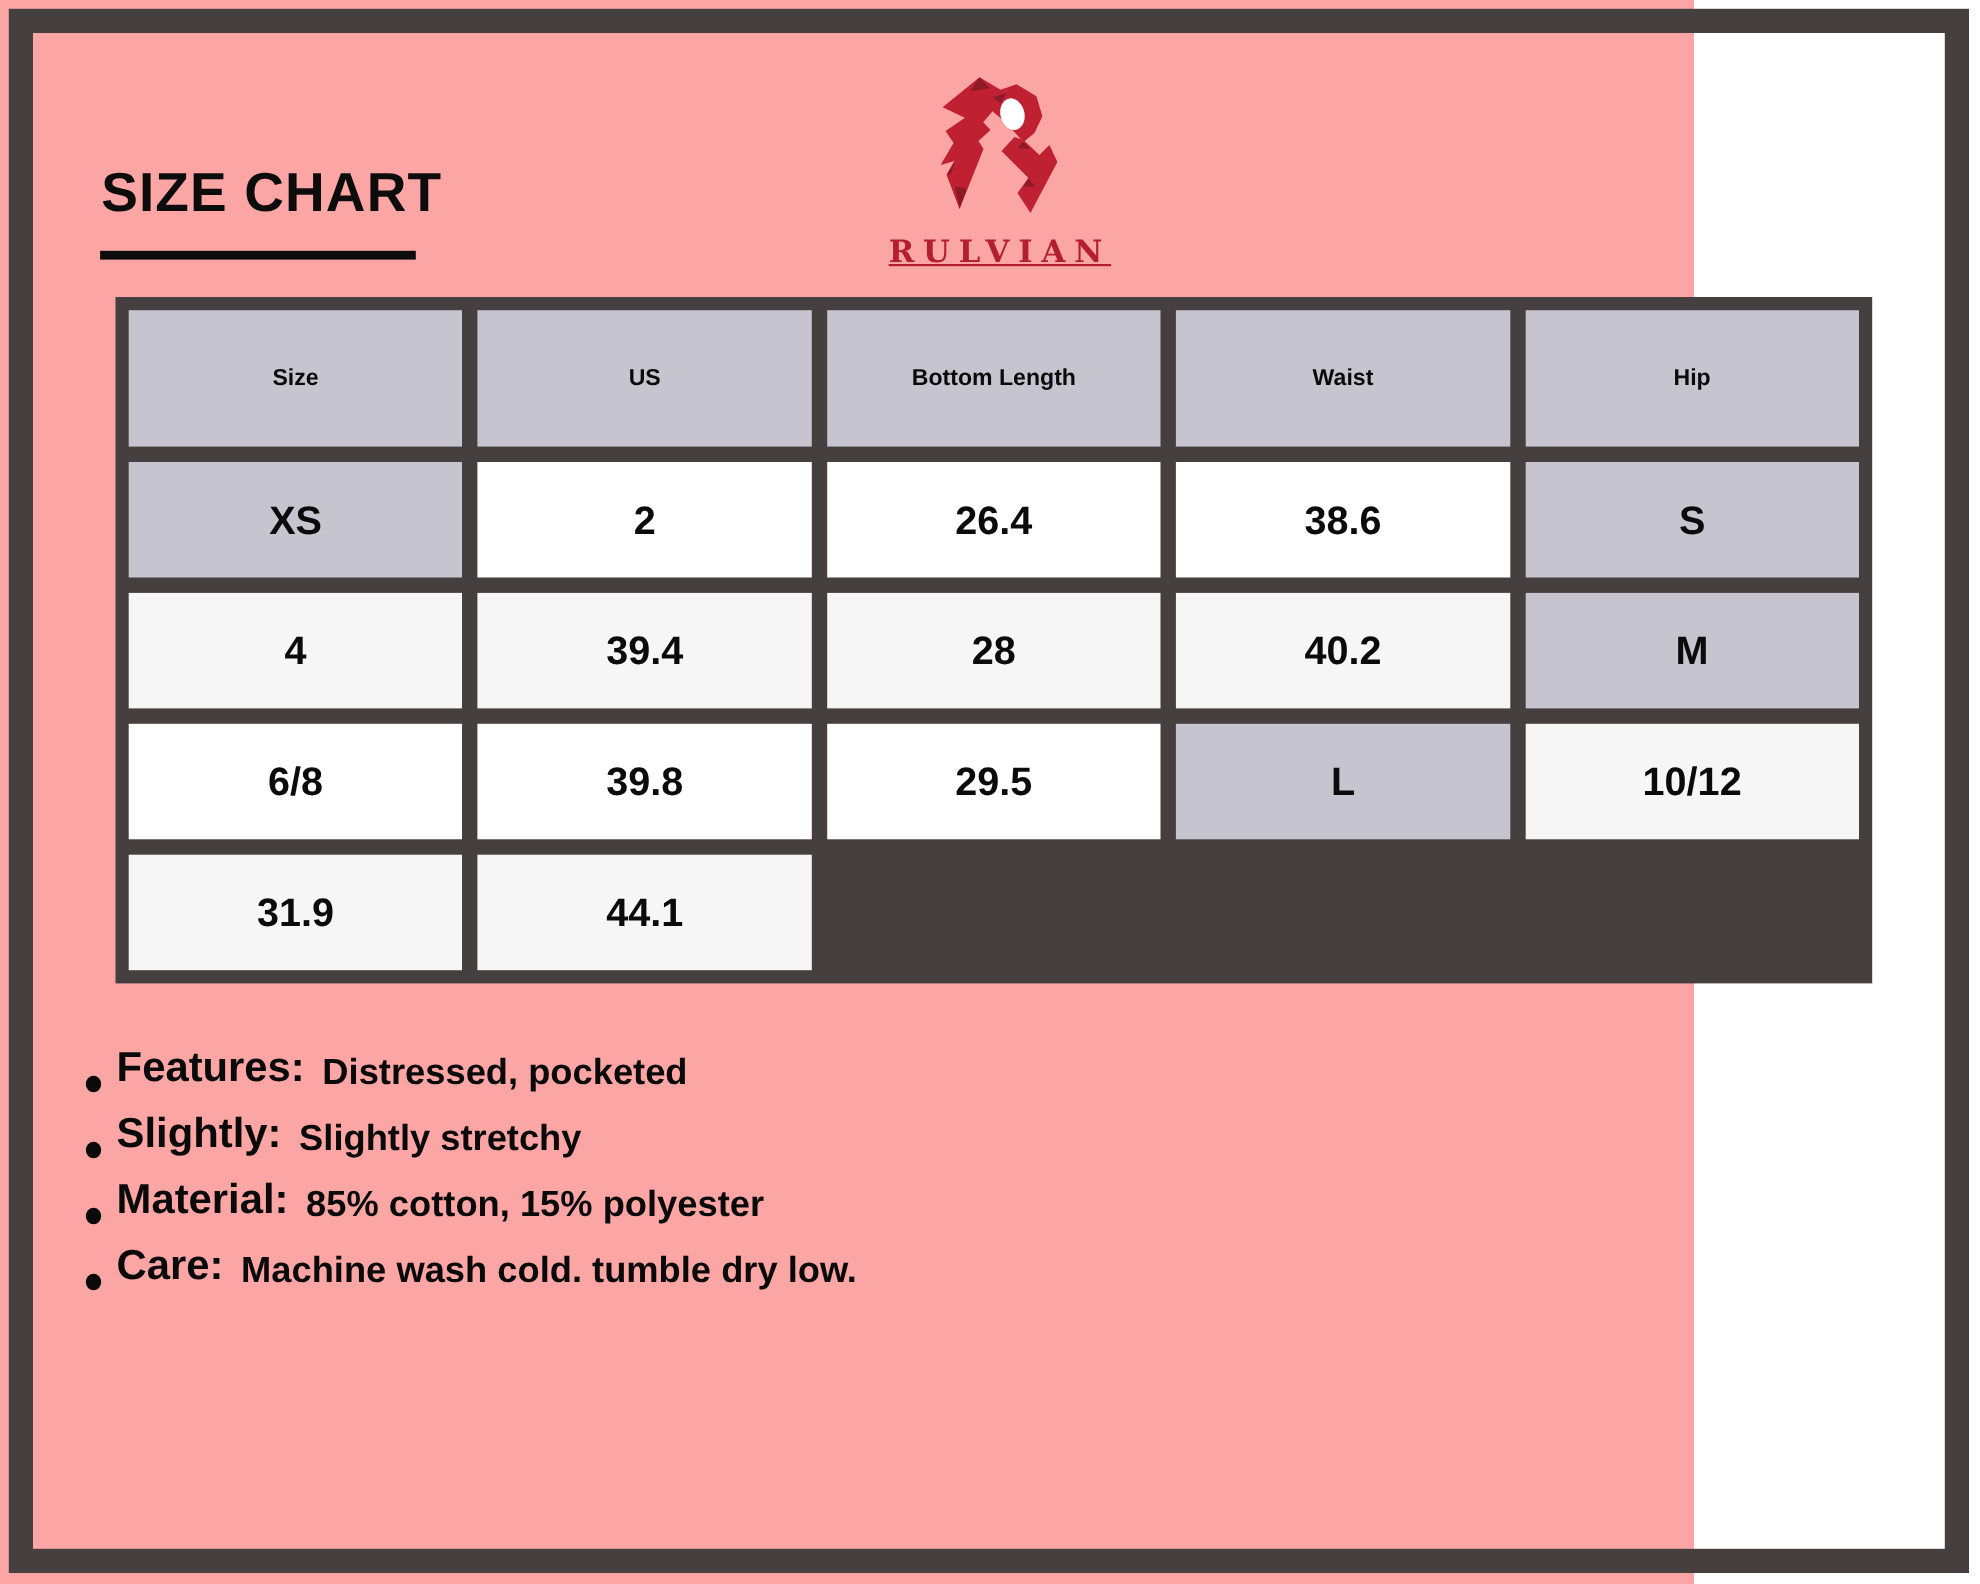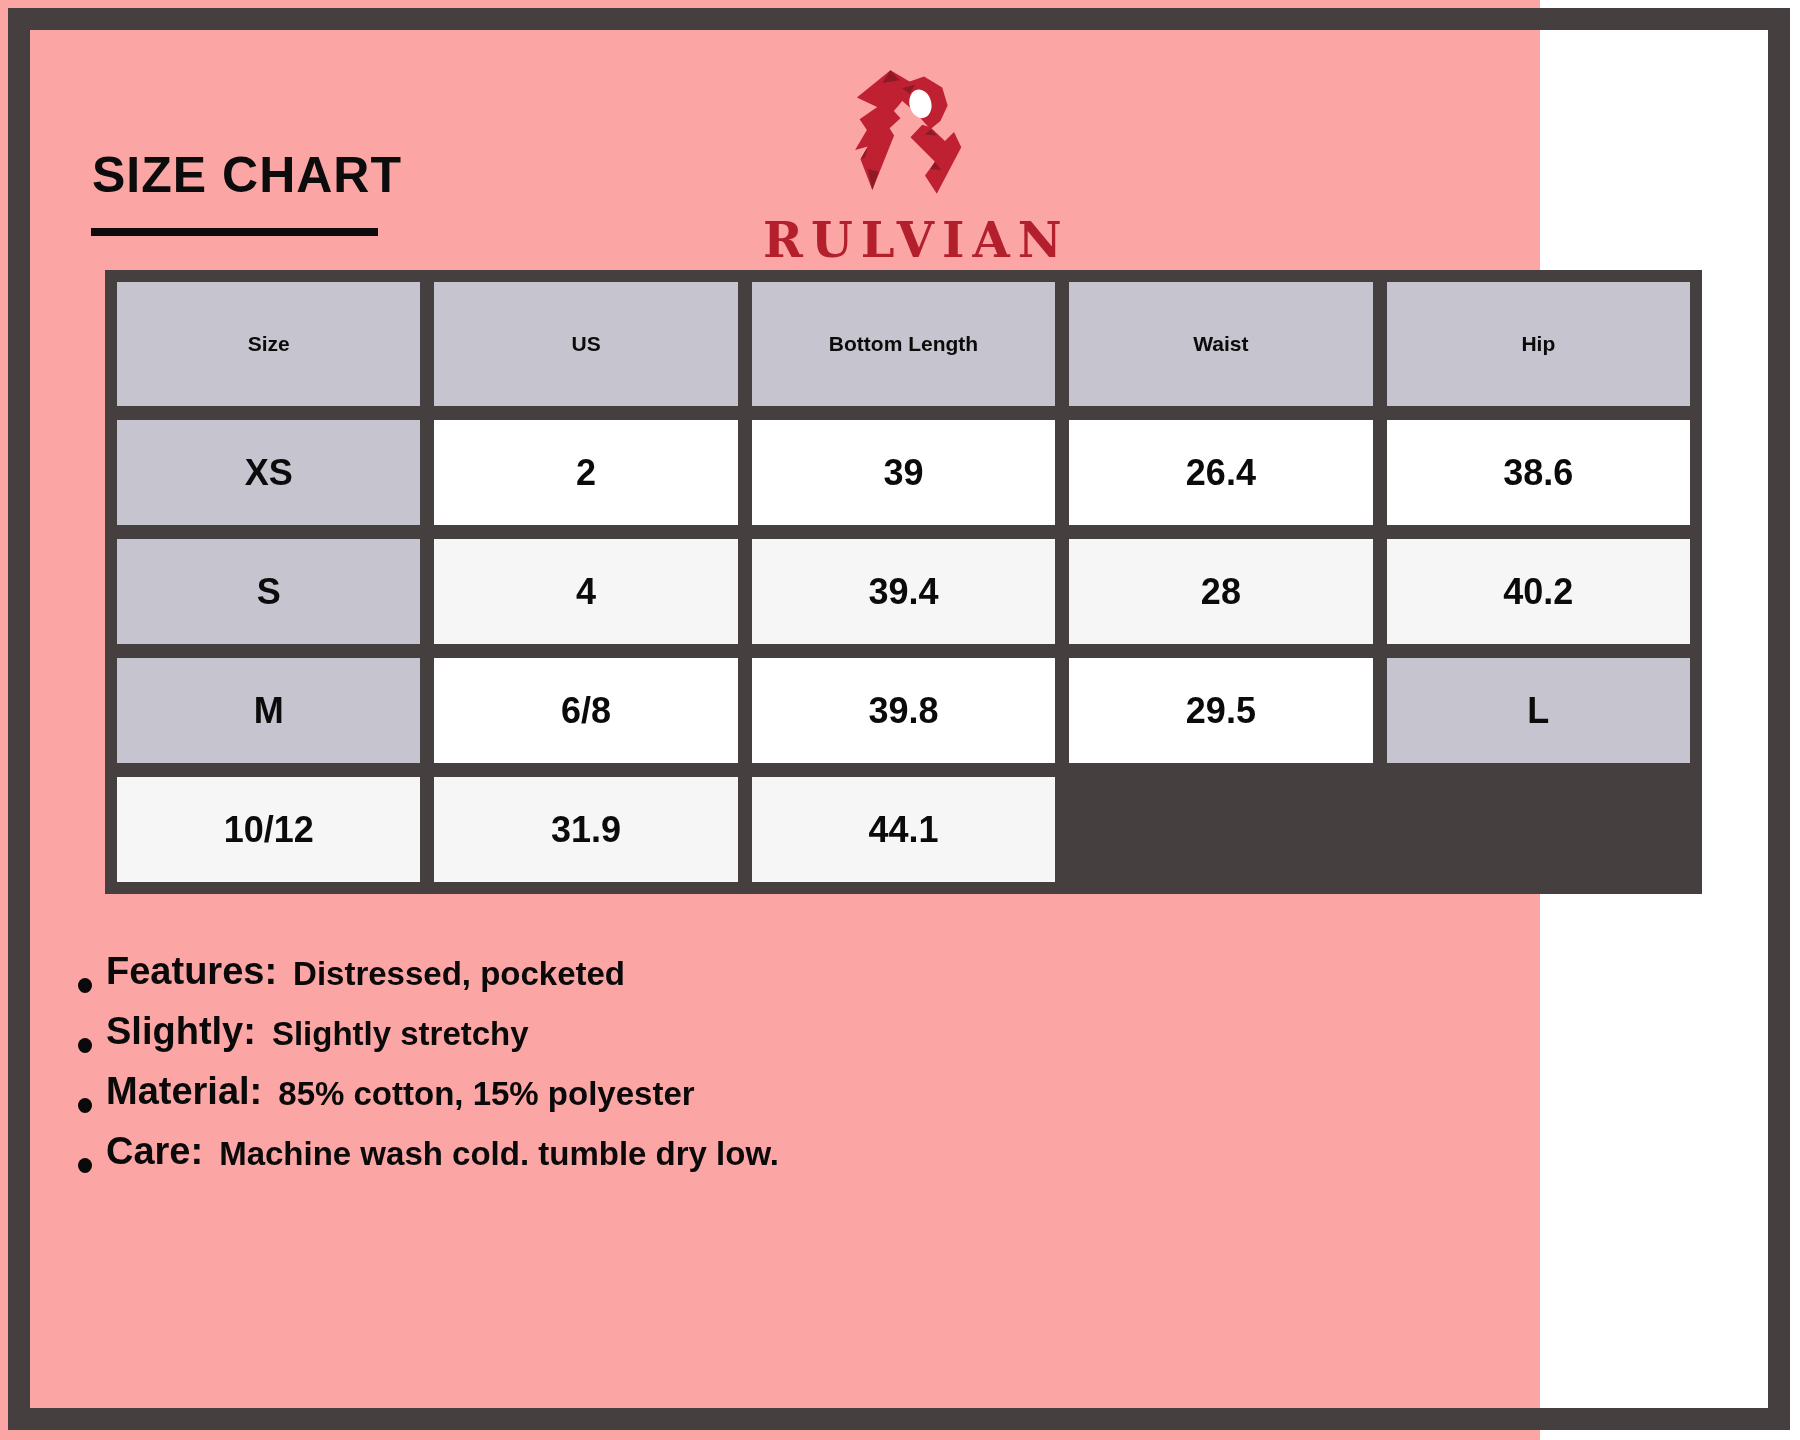--- a/index.html
+++ b/index.html
@@ -11,21 +11,21 @@
                  border:22px solid #463f3f; pointer-events:none; }
 
   .page-title { position:absolute; left:92px; top:146px; font-size:50px; font-weight:bold;
                 color:#0c0c0c; letter-spacing:1px; }
   .title-underline { position:absolute; left:91px; top:228px; width:287px; height:8px;
                      background:#0d0d0d; }
 
   .logo { position:absolute; left:755px; top:58px; width:300px; text-align:center; }
   .logo svg { display:block; margin:0 auto; }
   .brand-name { margin-top:8px; font-family:"DejaVu Serif", serif; font-weight:bold;
-                font-size:48px; letter-spacing:8px; color:#b41f2d; padding-left:8px; }
+                font-size:28px; letter-spacing:8px; color:#b41f2d; padding-left:8px;text-decoration:underline; }
 
   .size-table { position:absolute; left:105px; top:270px; width:1597px; height:624px;
                 background:#463f3f; display:grid; padding:12px; gap:14px;
                 grid-template-columns:repeat(5, 1fr);
                 grid-template-rows:124px repeat(4, 1fr); }
   .cell { display:flex; align-items:center; justify-content:center;
           font-weight:bold; color:#0b0b0b; }
   .cell.head { background:#c6c4cf; font-size:21px; }
   .cell.size-col { background:#c6c4cf; font-size:36px; }
   .cell.val-a { background:#ffffff; font-size:36px; }
@@ -71,21 +71,20 @@
   </div>
 
   <div class="size-table">
       <div class="cell head">Size</div>
       <div class="cell head">US</div>
       <div class="cell head">Bottom Length</div>
       <div class="cell head">Waist</div>
       <div class="cell head">Hip</div>
       <div class="cell size-col">XS</div>
       <div class="cell val-a">2</div>
-      <div class="cell val-a">39</div>
       <div class="cell val-a">26.4</div>
       <div class="cell val-a">38.6</div>
       <div class="cell size-col">S</div>
       <div class="cell val-b">4</div>
       <div class="cell val-b">39.4</div>
       <div class="cell val-b">28</div>
       <div class="cell val-b">40.2</div>
       <div class="cell size-col">M</div>
       <div class="cell val-a">6/8</div>
       <div class="cell val-a">39.8</div>

